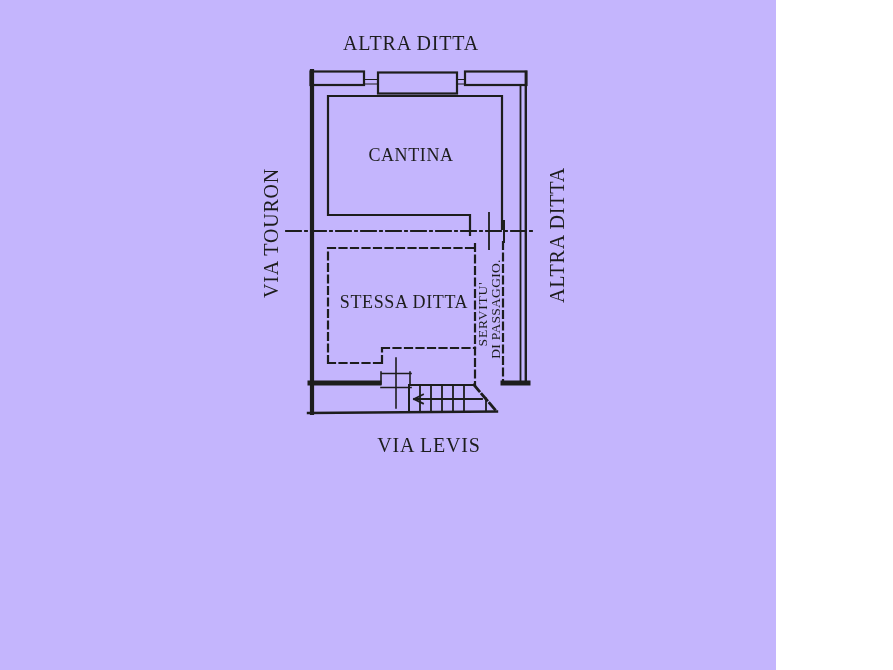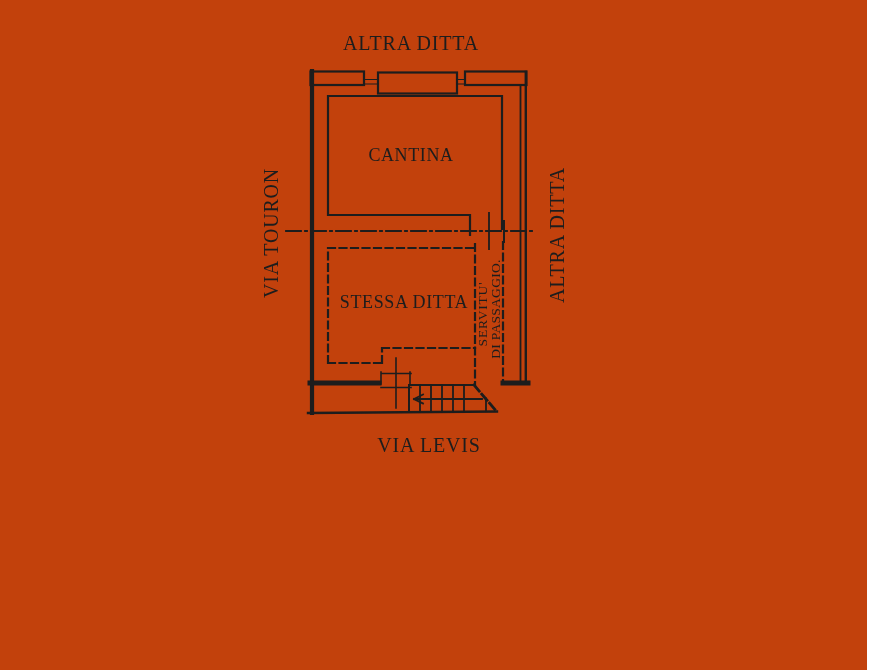--- a/index.html
+++ b/index.html
@@ -2,23 +2,23 @@
 <html><head>
 <meta charset="utf-8">
 <style>
   html, body {
     margin: 0;
     padding: 0;
     background: #ffffff;
   }
   .canvas {
     position: relative;
-    width: 867px;
+    width: 776px;
     height: 670px;
-    background: #c2410c;
+    background: #c4b5fd;
     overflow: hidden;
     font-family: "Liberation Serif", "DejaVu Serif", serif;
   }
   svg text {
     font-family: "Liberation Serif", "DejaVu Serif", serif;
   }
 </style>
 </head>
 <body>
 

